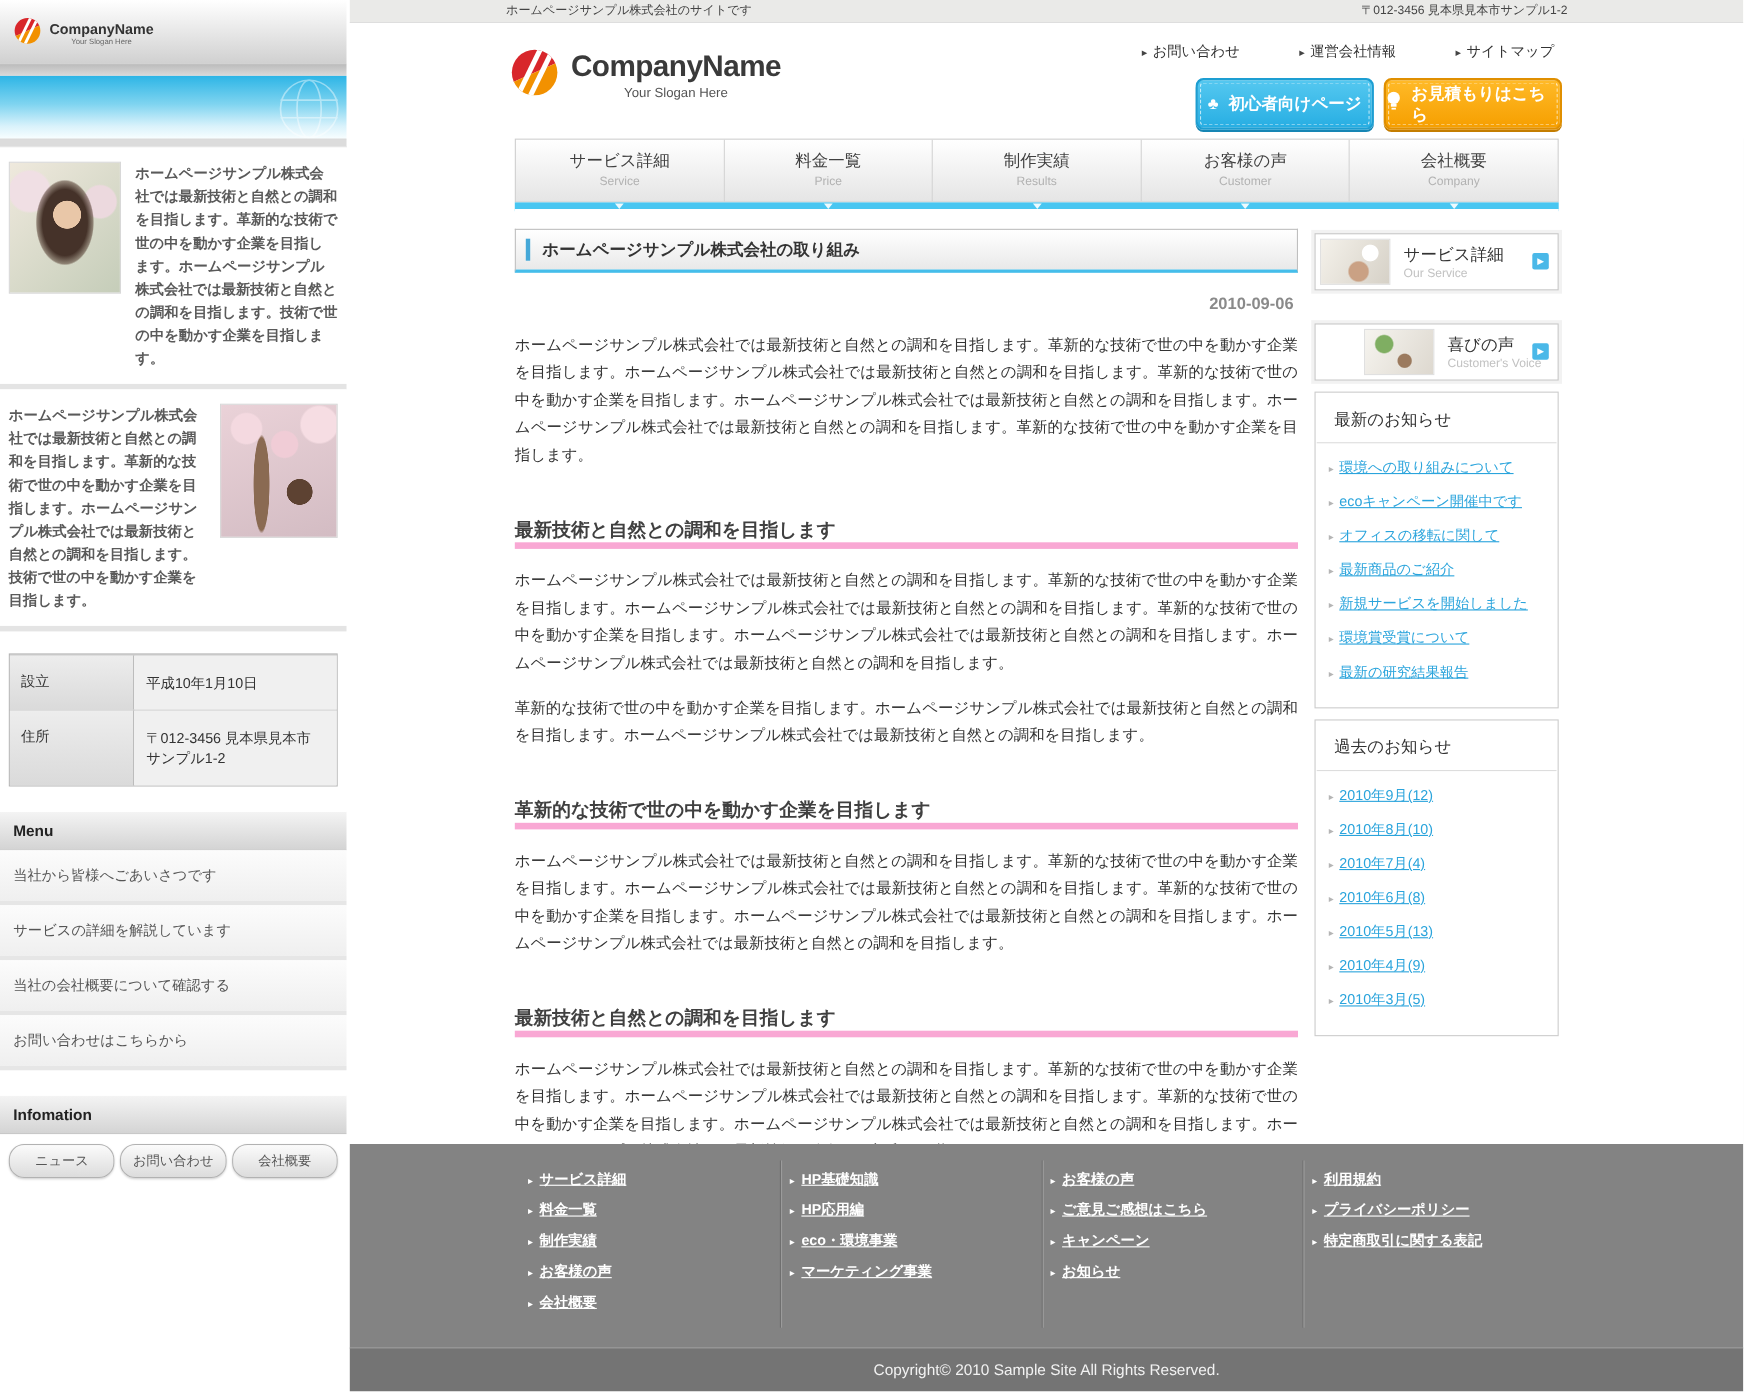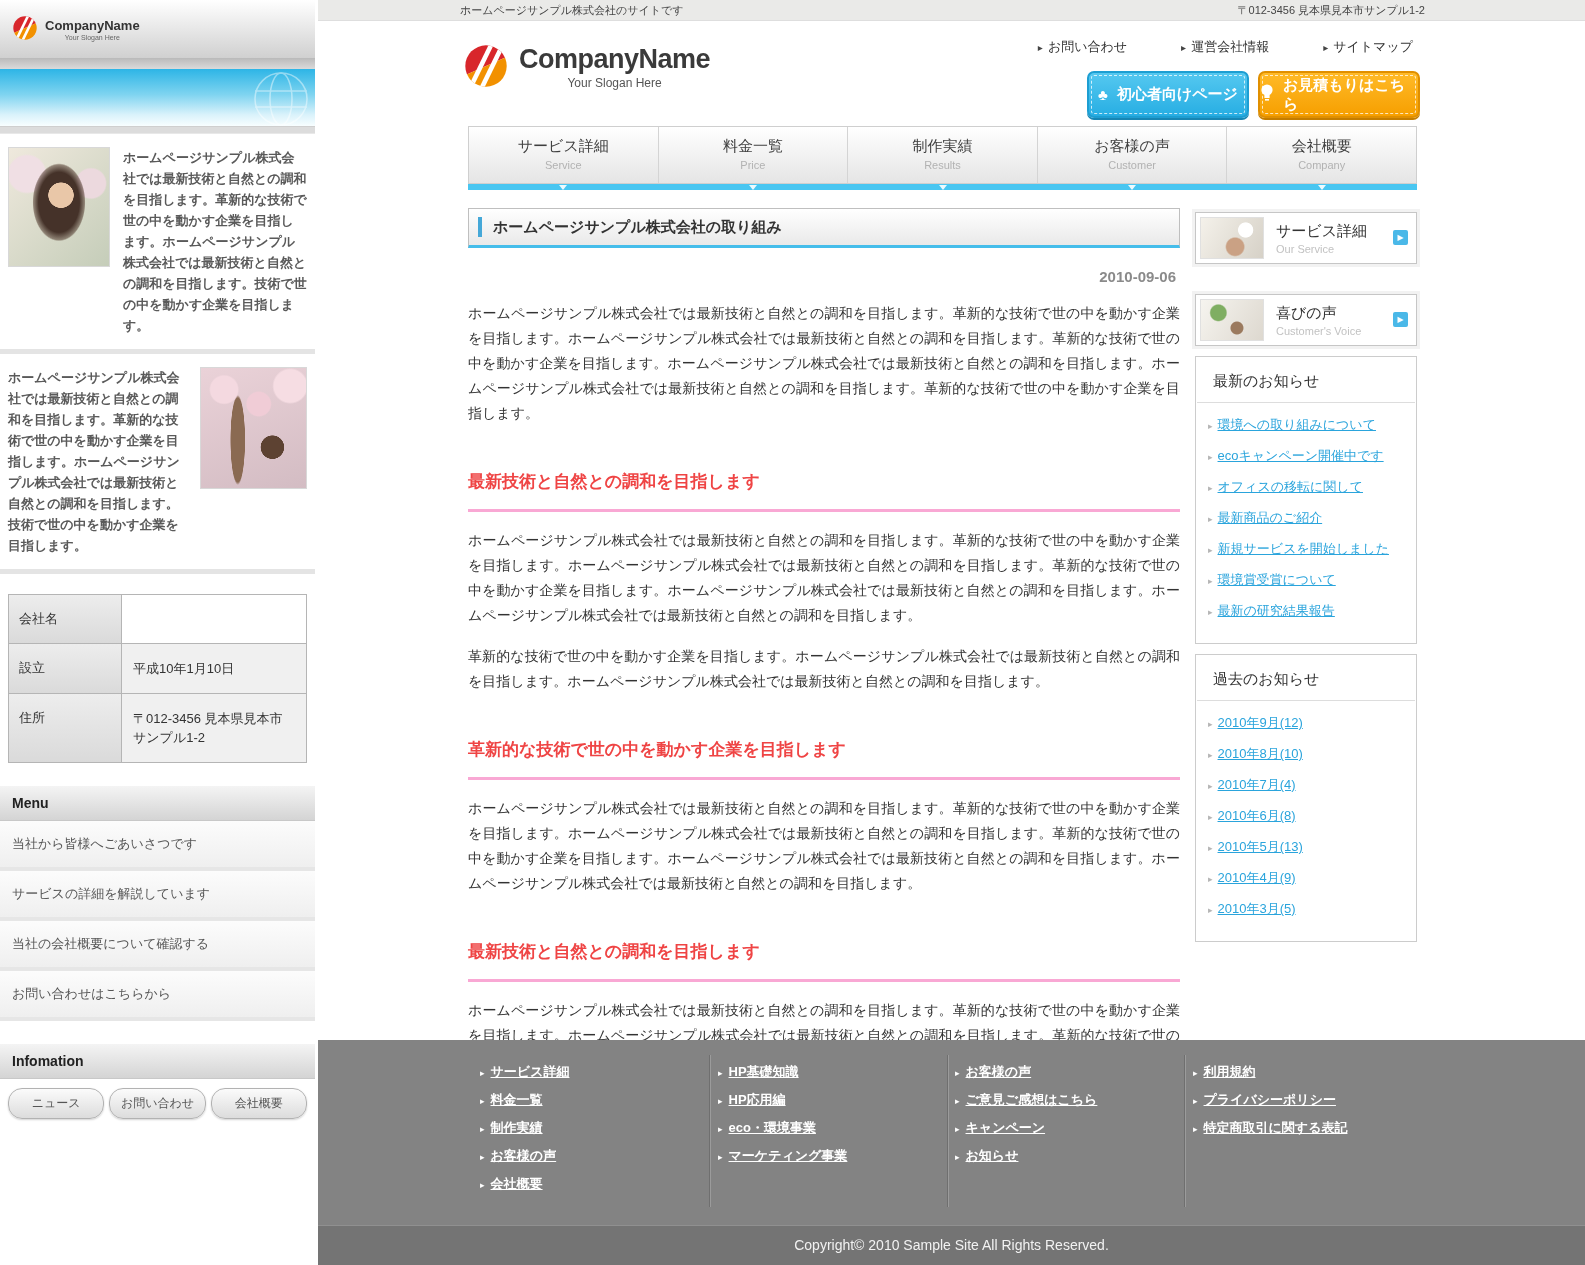--- a/index.html
+++ b/index.html
@@ -72,29 +72,29 @@
   .content-bg{position:absolute;left:0;top:126px;width:1267px;height:914px;background:
     repeating-linear-gradient(45deg,rgba(0,0,0,.018) 0 2px,transparent 2px 4px),#ececec;z-index:-1;}
   .wrap{position:absolute;left:150px;top:190px;width:949px;height:850px;background:#fff;}
 
   
   .article{position:absolute;left:0;top:0;width:712px;}
   .a-title{margin-top:18px;border:1px solid #bfbfbf;border-bottom:3px solid #45bdea;background:linear-gradient(#ffffff,#e9e9e9);padding:9px 12px 8px 24px;font-size:15px;font-weight:bold;color:#333;position:relative;}
   .a-title::before{content:"";position:absolute;left:9px;top:8px;bottom:8px;width:4px;background:#45a8d8;}
   .a-date{margin-top:20px;text-align:right;font-size:15px;font-weight:bold;color:#8a8a8a;padding-right:4px;}
   .article p{margin:16px 0 0;font-size:14px;line-height:25px;color:#333;text-align:justify;}
-  .article h2{margin:44px 0 0;font-size:17px;font-weight:bold;color:#ef4444;padding-bottom:16px;border-bottom:3px solid #f9a8d4;}
+  .article h2{margin:44px 0 0;font-size:17px;font-weight:bold;color:#404040;padding-bottom:0;border-bottom:6px solid #f9a8d4;}
   .pagination{margin-top:66px;text-align:center;font-size:14px;color:#333;}
   .pg-gap{display:inline-block;width:46px;}
   a.lnk,.lnk{color:#2aa4dc;text-decoration:underline;cursor:pointer;}
 
   
   .side{position:absolute;left:727px;top:0;width:222px;}
   .banner{margin-top:22px;height:50px;border:1px solid #c6c6c6;box-shadow:0 0 0 3px rgba(0,0,0,.05);background:#fff;display:flex;align-items:center;position:relative;cursor:pointer;}
-  .banner + .banner{margin-top:30px;}
+  .banner + .banner{margin-top:30px;padding-left:40px;}
   .b-photo{width:62px;height:40px;margin-left:4px;flex:none;border:1px solid #e0e0e0;}
   .b-photo-service{background:
     radial-gradient(circle 8px at 72% 30%,#ffffff 0 90%,transparent 100%),
     radial-gradient(circle 10px at 55% 72%,#caa184 0 85%,transparent 100%),
     linear-gradient(120deg,#f4f1ea,#d6d1c7);}
   .b-photo-voice{background:
     radial-gradient(circle 9px at 28% 32%,#7fae62 0 85%,transparent 100%),
     radial-gradient(circle 7px at 58% 70%,#9b7a5e 0 85%,transparent 100%),
     linear-gradient(120deg,#f6f4ef,#ddd8cf);}
   .b-txt{margin-left:12px;}
@@ -160,21 +160,20 @@
       <div class="photo photo-portrait"></div>
       <div class="lp-text">ホームページサンプル株式会社では最新技術と自然との調和を目指します。革新的な技術で世の中を動かす企業を目指します。ホームページサンプル株式会社では最新技術と自然との調和を目指します。技術で世の中を動かす企業を目指します。</div>
     </div>
     <div class="lp-block">
       <div class="lp-text">ホームページサンプル株式会社では最新技術と自然との調和を目指します。革新的な技術で世の中を動かす企業を目指します。ホームページサンプル株式会社では最新技術と自然との調和を目指します。技術で世の中を動かす企業を目指します。</div>
       <div class="photo photo-blossom"></div>
     </div>
 
     <div class="lp-table">
       <div class="lp-row">
-        <div class="lp-th">会社名</div>
       </div>
       <div class="lp-row">
         <div class="lp-th">設立</div>
         <div class="lp-td">平成10年1月10日</div>
       </div>
       <div class="lp-row">
         <div class="lp-th">住所</div>
         <div class="lp-td">〒012-3456 見本県見本市サンプル1-2</div>
       </div>
     </div>

